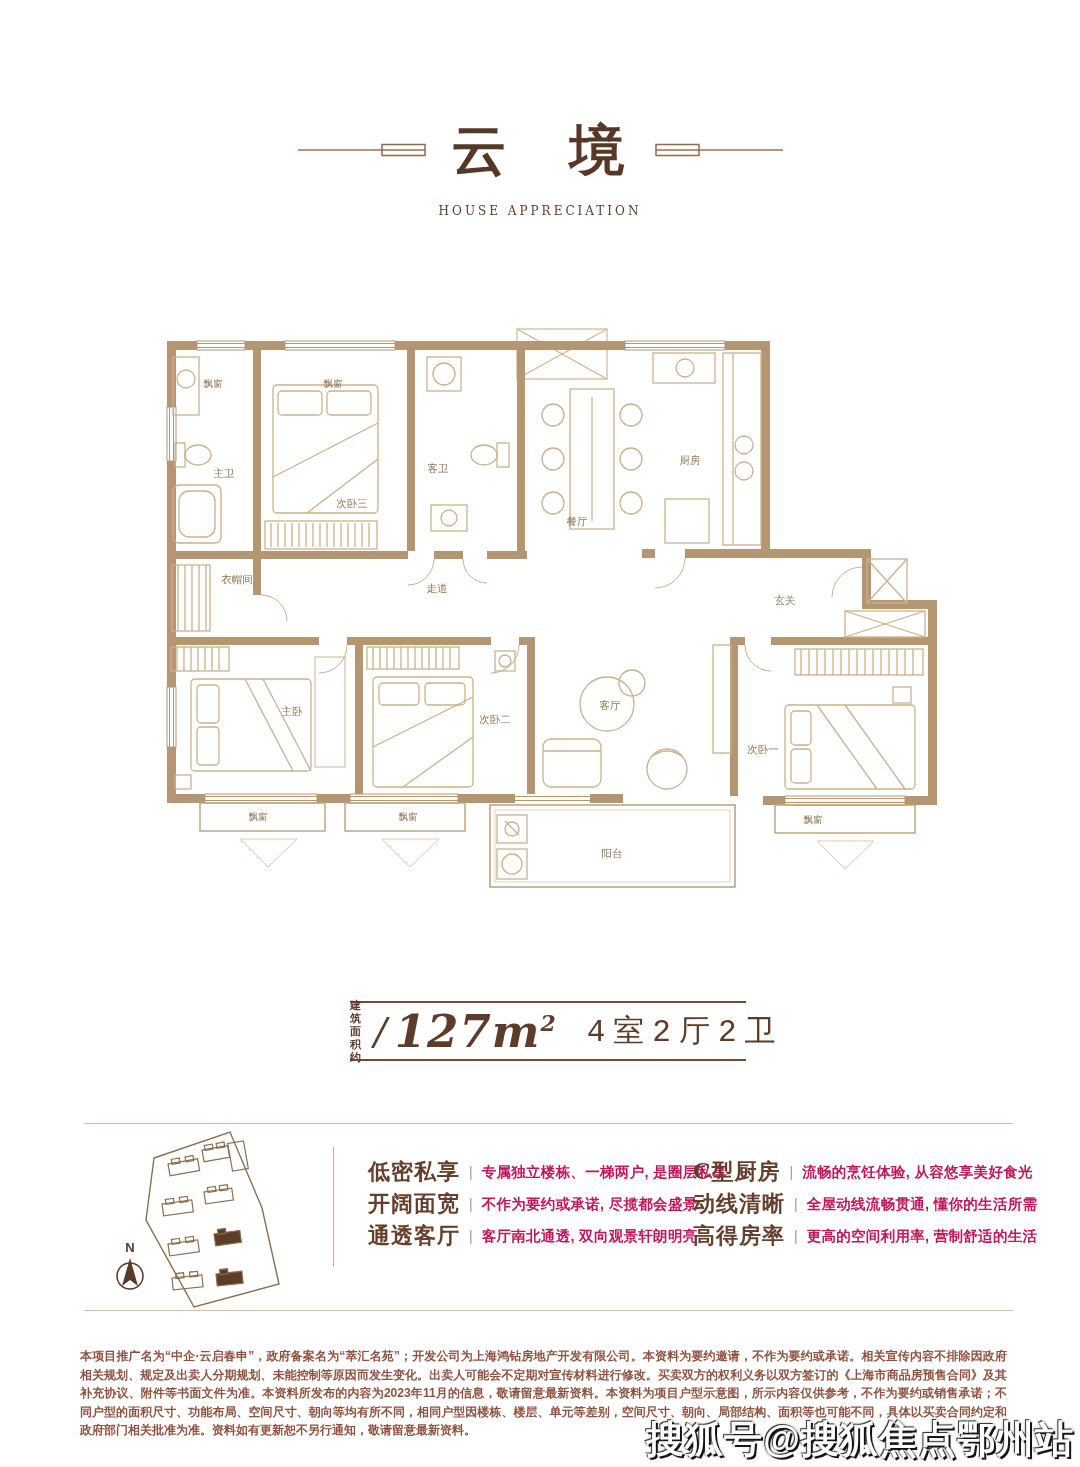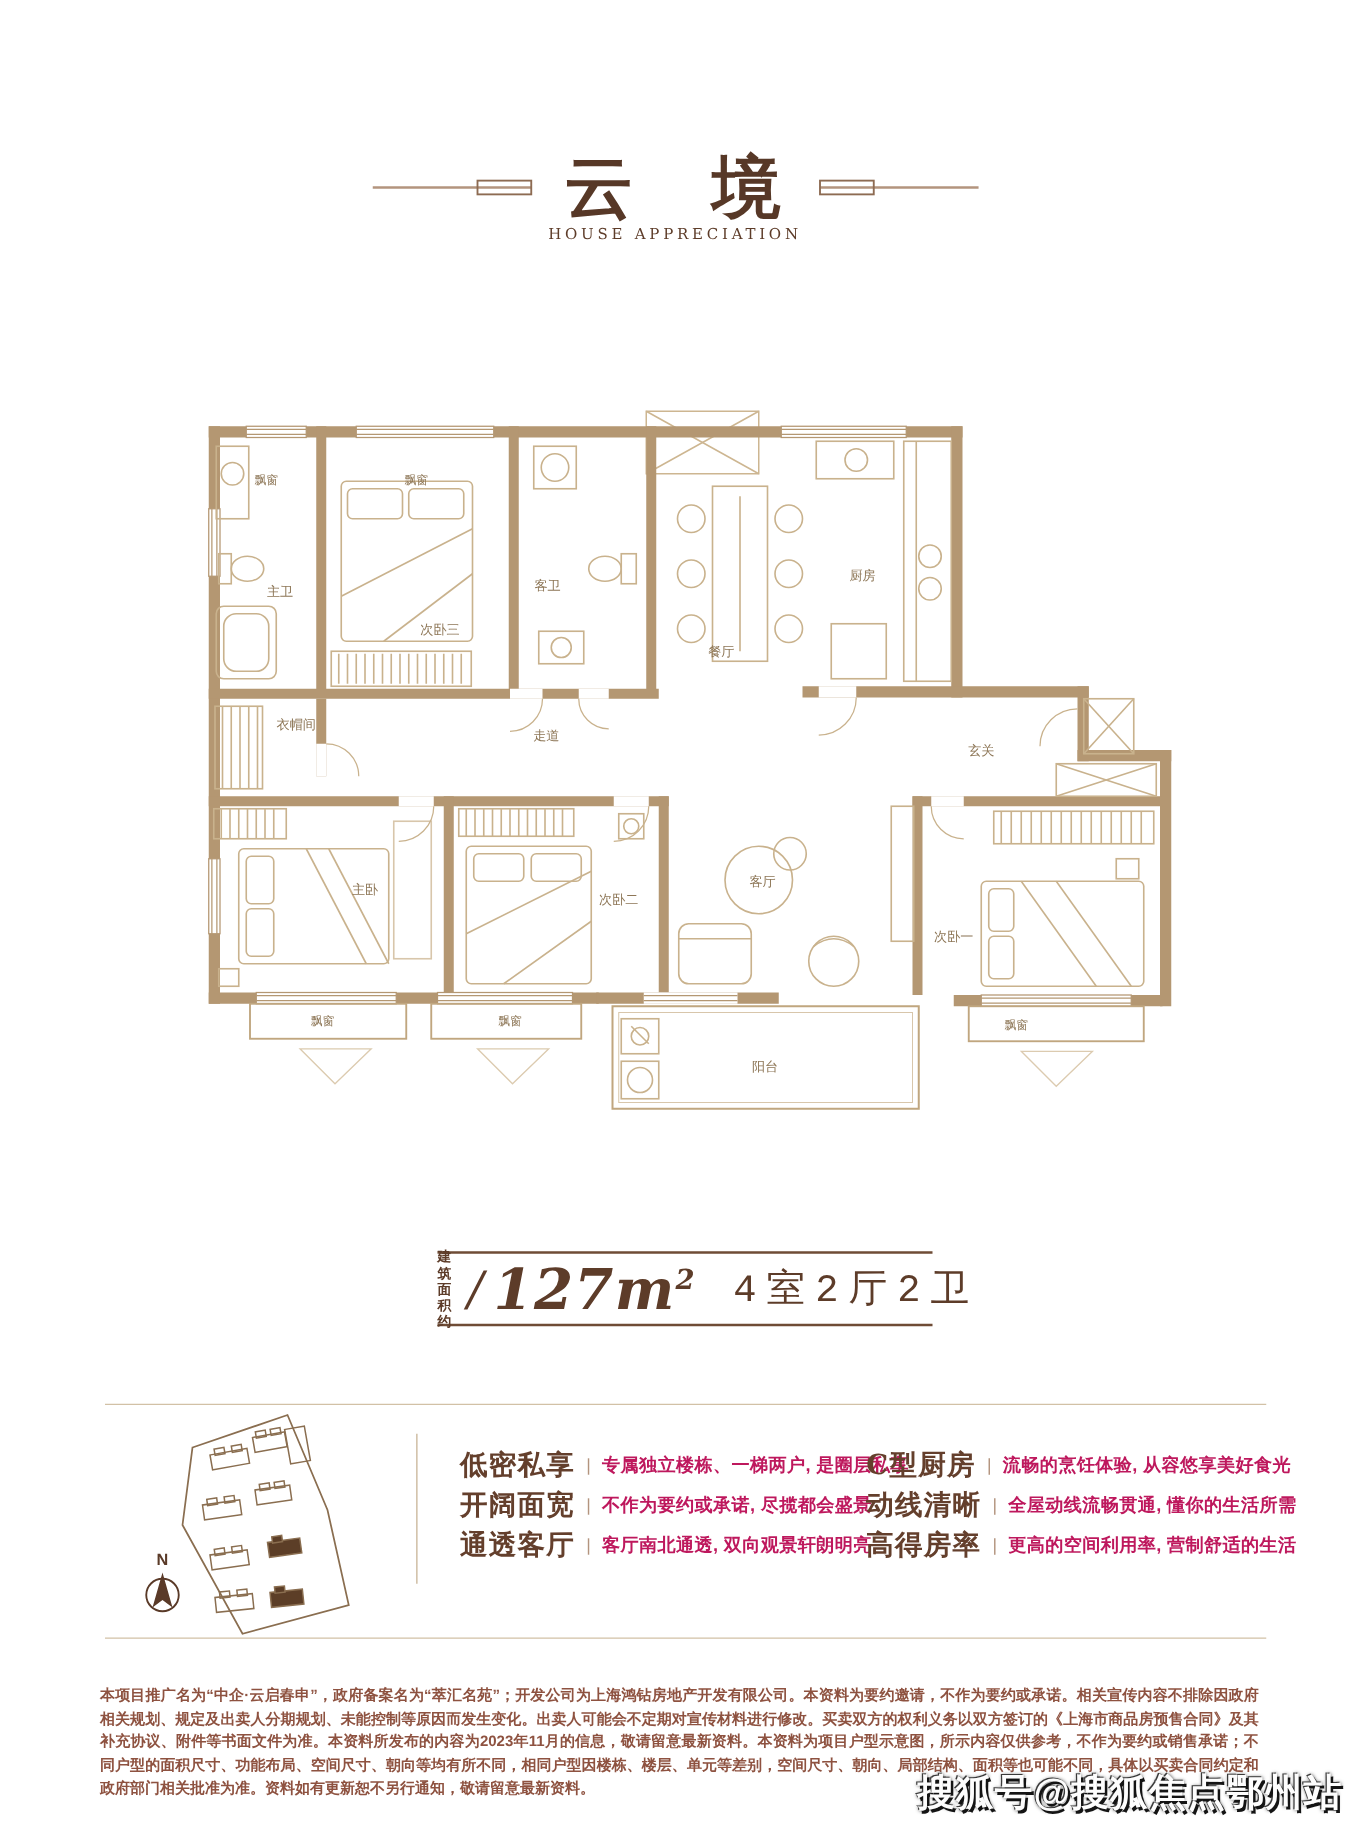--- a/index.html
+++ b/index.html
@@ -4,21 +4,21 @@
 <style>
   html,body{margin:0;padding:0;background:#ffffff;}
   .page{position:relative;width:1080px;height:1467px;background:#ffffff;overflow:hidden;
         font-family:"Liberation Sans","DejaVu Sans",sans-serif;}
 
   
   .header{position:absolute;top:120px;left:0;width:100%;display:flex;flex-direction:column;align-items:center;}
   .title-row{display:flex;align-items:center;gap:24px;}
   .main-title{font-family:"DejaVu Serif","Liberation Serif",serif;font-weight:bold;font-size:55px;
               line-height:60px;color:#573827;letter-spacing:4px;white-space:pre;}
-  .subtitle{margin-top:0;font-family:"DejaVu Serif","Liberation Serif",serif;font-size:12px;
+  .subtitle{margin-top:24px;font-family:"DejaVu Serif","Liberation Serif",serif;font-size:12px;
             letter-spacing:3px;color:#5d3c29;}
 
   
   .floorplan{position:absolute;left:145px;top:326px;width:810px;height:612px;}
   .floorplan text{font-family:"Liberation Sans","DejaVu Sans",sans-serif;}
 
   
   .area-block{position:absolute;left:350px;top:1001px;width:396px;height:56px;
               border-top:2px solid #6f4c36;border-bottom:2px solid #6f4c36;
               display:flex;align-items:center;color:#5d3c29;}
@@ -47,21 +47,21 @@
             grid-template-columns:325px auto;align-items:center;}
   .feature{display:flex;align-items:center;white-space:nowrap;}
   .feature-h{font-family:"DejaVu Serif","Liberation Serif",serif;font-weight:bold;font-size:22px;
              color:#643f2c;letter-spacing:1px;}
   .feature-bar{color:#b3947e;font-size:14px;margin:0 9px;}
   .feature-d{font-size:14.5px;font-weight:600;color:#be185d;letter-spacing:0.3px;text-align:center;}
 
   
   .disclaimer{position:absolute;left:80px;top:1347px;width:927px;font-size:12px;line-height:18.6px;
               color:#8e5240;font-weight:600;text-align:justify;}
-  .watermark{position:absolute;right:6px;top:1414px;font-size:30px;font-weight:bold;color:#fdfdfd;
+  .watermark{position:absolute;right:6px;top:1414px;font-size:38px;font-weight:bold;color:#fdfdfd;
              letter-spacing:1px;text-shadow:2px 2px 0 #141414,-1px -1px 0 #3a3a3a,0 0 3px #333;margin-left:46px;}
 </style>
 </head>
 <body>
 
 <div class="page">
 
   <div class="header">
     <div class="title-row">
       <svg width="130" height="16" viewBox="0 0 130 16">

